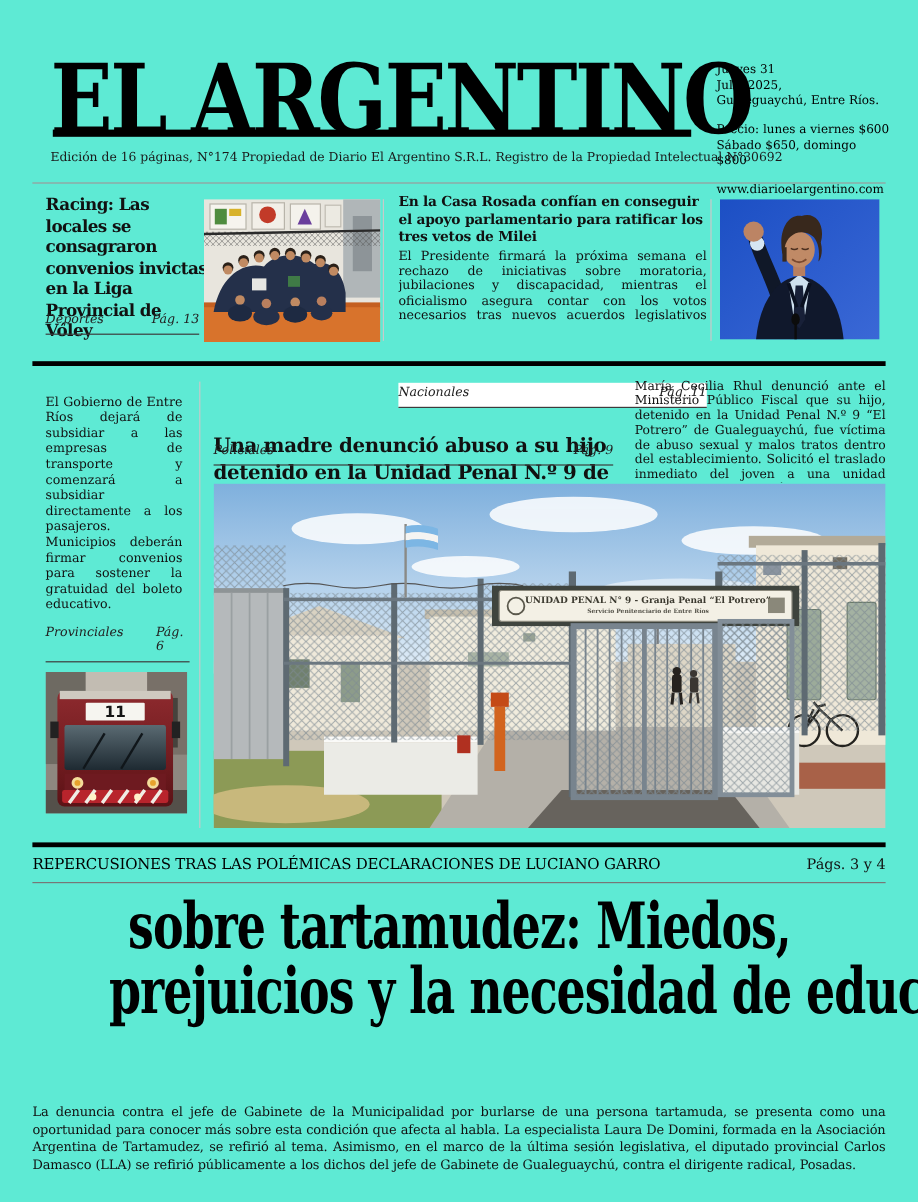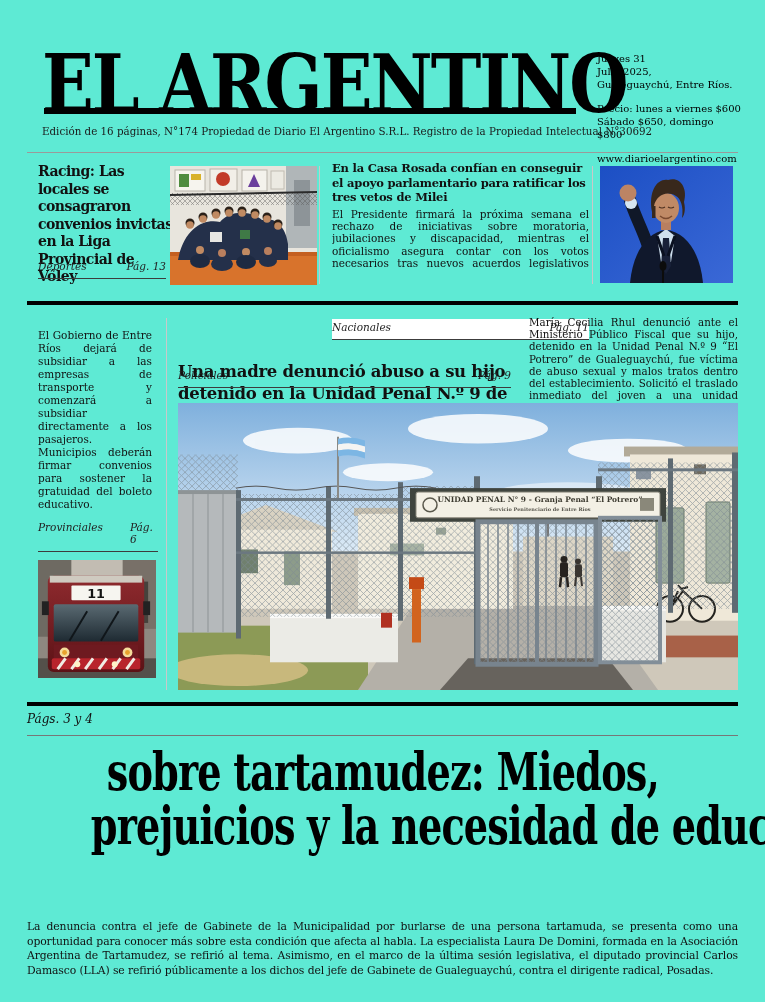--- a/index.html
+++ b/index.html
@@ -38,21 +38,21 @@
   .sub .kicker{margin-top:10px;width:120px;gap:27px;}
   .bus{display:block;margin-top:8px;width:118px;height:118px;}
   .main-h{left:178px;top:314px;width:365px;font-size:16.5px;line-height:22px;letter-spacing:-0.3px;font-weight:bold;margin-top:47px;}
   .k-main{left:178px;top:369px;width:333px;}
   .main-b{left:529px;top:316px;width:209px;font-size:10.3px;line-height:12.2px;text-align:justify;max-height:86px;overflow:hidden;}
   .prison{left:178px;top:403px;width:560px;height:287px;}
   .prison svg,.vb svg,.milei svg{width:100%;height:100%;display:block;}
   
   .strap{left:27px;top:712px;width:711px;display:flex;justify-content:space-between;align-items:baseline;}
   .strap .l{font-size:12.5px;letter-spacing:-0.2px;color:#000;}
-  .strap .r{font-style:italic;font-size:12px;}
+  .strap .r{font-size:12px;}
   .giant{left:27px;top:745px;width:711px;text-align:center;color:#000;}
   .gl{height:54px;}
   .gl span{display:inline-block;font-size:45px;font-weight:bold;letter-spacing:-1px;line-height:46px;
            white-space:nowrap;transform:scale(0.85,1.18);transform-origin:50% 0;}
   .lede{left:27px;top:920px;width:711px;font-size:10.8px;line-height:14.6px;text-align:justify;letter-spacing:-0.1px;}
 </style>
 </head>
 <body>
 
 <div class="page">
@@ -351,20 +351,21 @@
         <rect x="231" y="176" width="15" height="12" fill="#c44a16"></rect>
         <rect x="234" y="188" width="9" height="54" fill="#d2641e"></rect>
       </g>
       <rect x="203" y="212" width="11" height="15" fill="#b03020"></rect>
     </svg>
   </div>
 
   <div class="hrule-thick" style="left:27px;top:702px;width:711px;"></div>
 
   <div class="abs strap">
+    <span class="l">REPERCUSIONES TRAS LAS POLÉMICAS DECLARACIONES DE LUCIANO GARRO</span>
     <span class="r">Págs. 3 y 4</span>
   </div>
   <div class="hrule-thin" style="left:27px;top:735px;width:711px;background:#777;"></div>
 
   <h1 class="abs giant">
     <div class="gl"><span>sobre tartamudez: Miedos,</span></div>
     <div class="gl"><span>prejuicios y la necesidad de educar</span></div>
   </h1>
 
   <p class="abs lede">La denuncia contra el jefe de Gabinete de la Municipalidad por burlarse de una persona tartamuda, se presenta como una oportunidad para conocer más sobre esta condición que afecta al habla. La especialista Laura De Domini, formada en la Asociación Argentina de Tartamudez, se refirió al tema. Asimismo, en el marco de la última sesión legislativa, el diputado provincial Carlos Damasco (LLA) se refirió públicamente a los dichos del jefe de Gabinete de Gualeguaychú, contra el dirigente radical, Posadas.</p>

